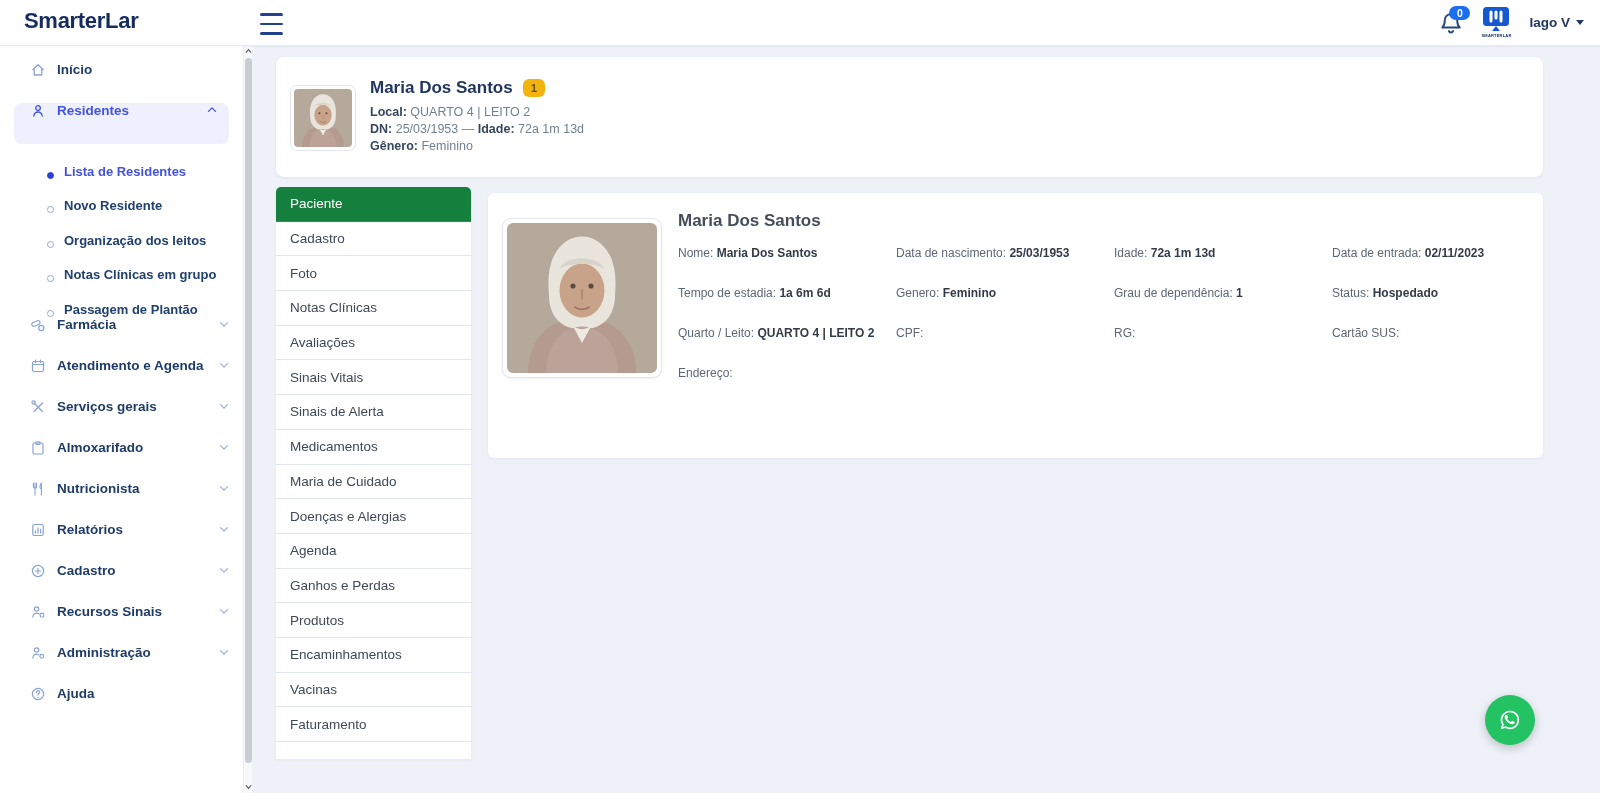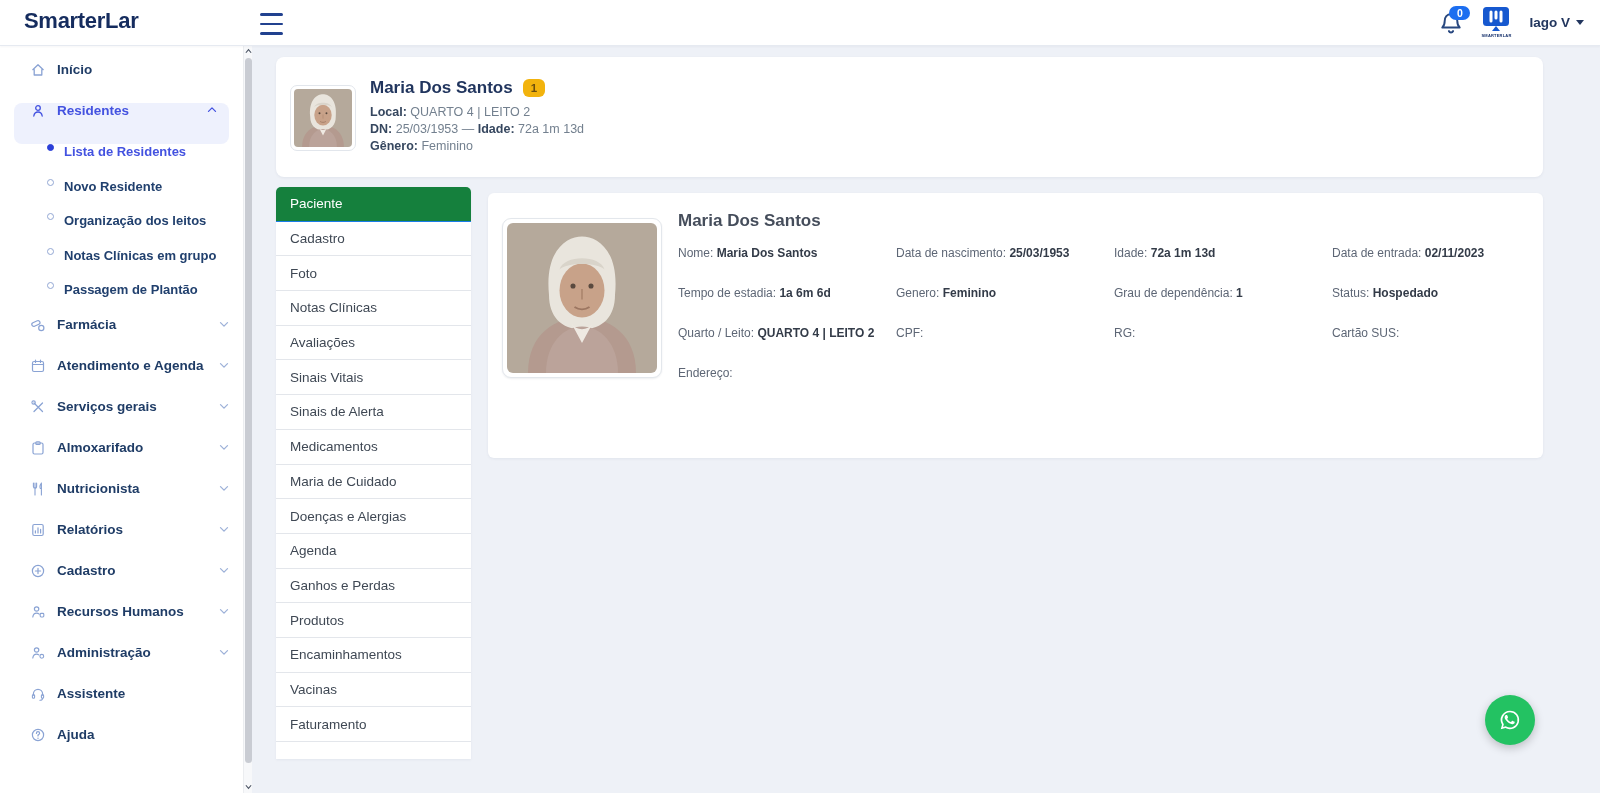--- a/index.html
+++ b/index.html
@@ -23,21 +23,21 @@
   .user-menu{display:flex;align-items:center;gap:6px;font-size:13.5px;font-weight:700;color:#22365e;cursor:pointer}
   .caret-down{width:0;height:0;border-left:4px solid transparent;border-right:4px solid transparent;border-top:5px solid #22365e}
 
   
   .sidebar{position:absolute;left:0;top:45px;width:243px;height:748px;background:#fff;padding-top:17px;box-sizing:border-box}
   .side-item{display:flex;height:41px;padding:0 12px 0 30px;font-size:13.5px;font-weight:700;color:#1f3c66;cursor:pointer}
   .side-item .ic{width:16px;height:16px;margin-right:11px;color:#8aa3d4;flex:0 0 16px}
   .side-item .chev{margin-left:auto;width:14px;height:14px;color:#9db1d8}
   .side-item.active{margin:0 14px;padding:0 10px 0 16px;border-radius:8px;background:#eef1fd;color:#4352e0}
   .side-item.active .ic,.side-item.active .chev{color:#4352e0}
-  .sub-item{display:flex;align-items:flex-start;height:34.6px;padding-left:47px;font-size:13px;font-weight:700;color:#21406e;cursor:pointer}
+  .sub-item{display:flex;align-items:flex-end;height:34.6px;padding-left:47px;font-size:13px;font-weight:700;color:#21406e;cursor:pointer}
   .sub-item .dot{width:7px;height:7px;border-radius:50%;border:1.6px solid #93a8d4;margin-right:10px;box-sizing:border-box}
   .sub-item.active{color:#4352e0}
   .sub-item.active .dot{background:#2b3fd8;border-color:#2b3fd8}
 
   
   .side-scroll{position:absolute;left:243px;top:45px;width:9px;height:748px;background:#f7f8fa;border-left:1px solid #ebedf0}
   .side-scroll .arrow{position:absolute;left:0;width:9px;height:12px;display:flex;align-items:center;justify-content:center;color:#4a5362;cursor:pointer}
   .side-scroll .thumb{position:absolute;left:1px;top:13px;width:7px;height:705px;background:#c9ccd3;border-radius:4px;cursor:pointer}
 
   
@@ -241,47 +241,38 @@
         <path d="M4 6.4l4 4 4-4" fill="none" stroke="currentColor" stroke-width="1.5" stroke-linecap="round" stroke-linejoin="round"></path>
       </svg>
   </div>
 
   <div class="side-item">
     <svg class="ic" viewBox="0 0 16 16">
         <circle cx="6.6" cy="5" r="2.2" fill="none" stroke="currentColor" stroke-width="1.2"></circle>
         <path d="M2.8 13c.4-2.4 2-3.8 3.8-3.8 1 0 1.9.3 2.6.9" fill="none" stroke="currentColor" stroke-width="1.2" stroke-linecap="round"></path>
         <rect x="10.2" y="9.4" width="3.6" height="3.6" rx=".9" fill="none" stroke="currentColor" stroke-width="1.1"></rect>
       </svg>
-    <span>Recursos Humanos</span>
+    <span>Recursos Sinais</span>
     <svg class="chev" viewBox="0 0 16 16">
         <path d="M4 6.4l4 4 4-4" fill="none" stroke="currentColor" stroke-width="1.5" stroke-linecap="round" stroke-linejoin="round"></path>
       </svg>
   </div>
 
   <div class="side-item">
     <svg class="ic" viewBox="0 0 16 16">
         <circle cx="6.6" cy="5" r="2.2" fill="none" stroke="currentColor" stroke-width="1.2"></circle>
         <path d="M2.8 13c.4-2.4 2-3.8 3.8-3.8.8 0 1.6.2 2.2.7" fill="none" stroke="currentColor" stroke-width="1.2" stroke-linecap="round"></path>
         <circle cx="11.8" cy="11.3" r="1.9" fill="none" stroke="currentColor" stroke-width="1.1"></circle>
       </svg>
     <span>Administração</span>
     <svg class="chev" viewBox="0 0 16 16">
         <path d="M4 6.4l4 4 4-4" fill="none" stroke="currentColor" stroke-width="1.5" stroke-linecap="round" stroke-linejoin="round"></path>
       </svg>
   </div>
 
-  <div class="side-item">
-    <svg class="ic" viewBox="0 0 16 16">
-        <path d="M3.4 9.2V8a4.6 4.6 0 0 1 9.2 0v1.2" fill="none" stroke="currentColor" stroke-width="1.2" stroke-linecap="round"></path>
-        <rect x="2.4" y="8.6" width="2.2" height="3.6" rx="1" fill="none" stroke="currentColor" stroke-width="1.1"></rect>
-        <rect x="11.4" y="8.6" width="2.2" height="3.6" rx="1" fill="none" stroke="currentColor" stroke-width="1.1"></rect>
-        <path d="M12.5 12.4c0 1.2-1.1 1.9-2.6 1.9" fill="none" stroke="currentColor" stroke-width="1.1" stroke-linecap="round"></path>
-      </svg>
-    <span>Assistente</span>
-  </div>
 
   <div class="side-item">
     <svg class="ic" viewBox="0 0 16 16">
         <circle cx="8" cy="8" r="5.6" fill="none" stroke="currentColor" stroke-width="1.2"></circle>
         <path d="M6.4 6.4c0-1 .7-1.7 1.6-1.7s1.6.7 1.6 1.6c0 .9-.8 1.2-1.6 1.8v.8" fill="none" stroke="currentColor" stroke-width="1.2" stroke-linecap="round"></path>
         <circle cx="8" cy="11.2" r=".7" fill="currentColor"></circle>
       </svg>
     <span>Ajuda</span>
   </div>
 </div>

